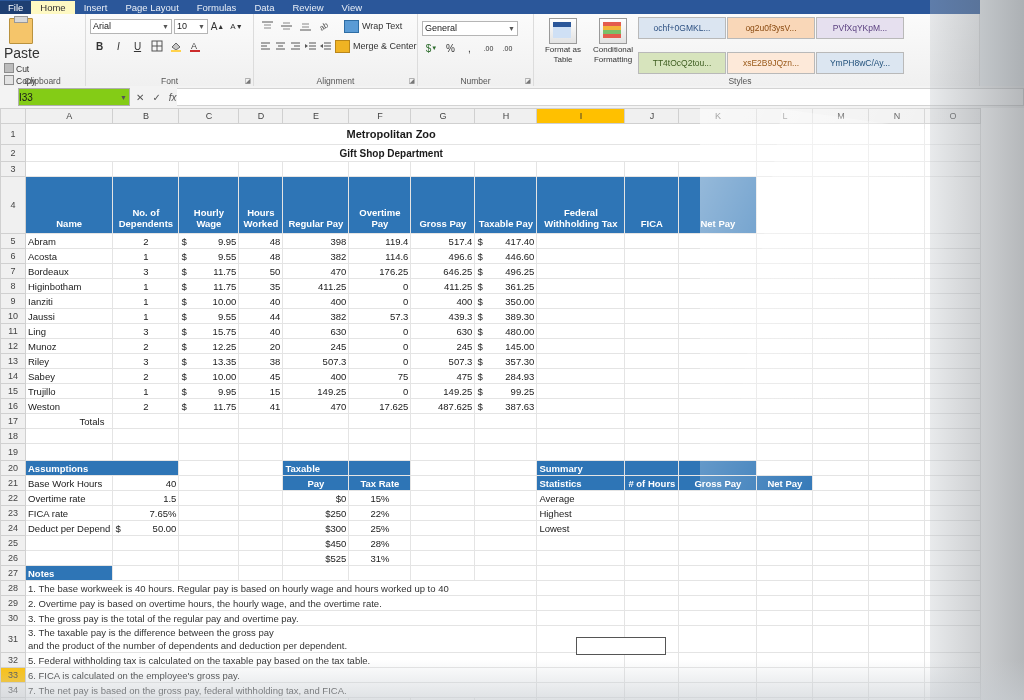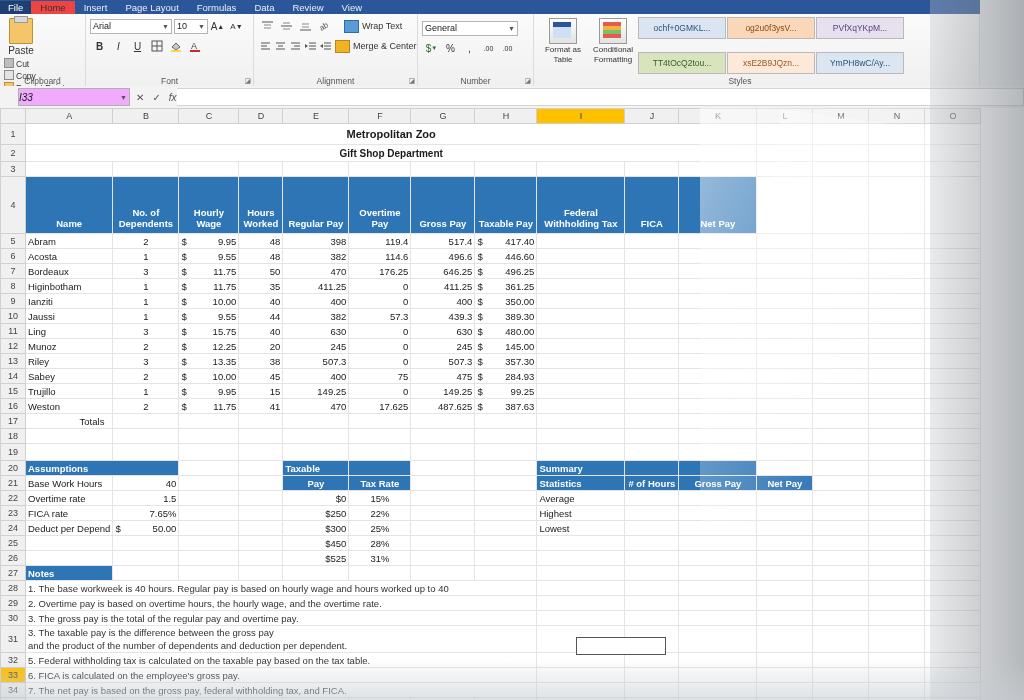--- a/index.html
+++ b/index.html
@@ -28,21 +28,21 @@
   }
   .tabs{
     height:14px;display:flex;align-items:center;
     background:#2b579a;
     color:#fff;font-size:9.5px;
   }
   .tabs .file{
     background:#1e3f72;padding:1px 8px;color:#fff;
   }
   .tabs .tab{padding:1px 9px;color:#e8eef7;}
-  .tabs .tab.active{background:#ef4444;color:#333;text-align:center;}
+  .tabs .tab.active{background:#fef9c3;color:#333;text-align:center;}
   .ribbon-body{
     position:relative;height:72px;
     display:flex;
     background:linear-gradient(#fbfbfb,#f0f0f0);
   }
   .grp{
     position:relative;
     border-right:1px solid #dcdcdc;
     padding:2px 4px 0 4px;
     box-sizing:border-box;
@@ -52,21 +52,21 @@
     position:absolute;bottom:0;left:0;width:100%;
     text-align:center;font-size:8.5px;color:#555;
   }
   .grp-dialog{
     position:absolute;bottom:1px;right:2px;font-size:7px;color:#777;
   }
 
   
   .g-clip{width:86px;}
   .paste{
-    float:left;width:34px;text-align:center;font-size:10px;color:#333;
+    float:left;width:34px;text-align:center;font-size:14px;color:#333;
     padding-top:2px;
   }
   .paste .ico{
     width:22px;height:24px;margin:0 auto 1px auto;
     background:#f5c56a;border:1px solid #b9923e;border-radius:1px;
     position:relative;
   }
   .paste .ico:after{
     content:"";position:absolute;left:4px;top:-3px;width:12px;height:5px;
     background:#d9d9d9;border:1px solid #999;
@@ -149,23 +149,23 @@
   .scell.s5{background:#fde9d9;color:#9a5a1a;}
   .scell.s6{background:#dce6f1;color:#23527c;}
 
   
   .fbar{
     position:absolute;left:0;top:86px;width:1024px;height:22px;
     background:#f3f3f3;border-bottom:1px solid #c0c0c0;
     display:flex;align-items:center;
   }
   .namebox{
-    width:110px;height:16px;margin-left:18px;background:#f0abfc;
+    width:110px;height:16px;margin-left:18px;background:#84cc16;
     border:1px solid #b0b0b0;font-size:10px;
-    display:flex;align-items:center;justify-content:center;font-style:italic;
+    display:flex;align-items:center;justify-content:center;
   }
   .nbcaret{margin-left:auto;margin-right:2px;font-size:7px;color:#555;}
   .fxgrp{display:flex;align-items:center;margin-left:6px;font-size:10px;color:#555;gap:8px;}
   .fxinput{flex:1;height:16px;background:#fff;border:1px solid #d3d3d3;border-left:none;}
 
   
   .gridwrap{
     position:absolute;left:0;top:108px;width:1024px;height:592px;
     background:#fff;overflow:hidden;
   }

